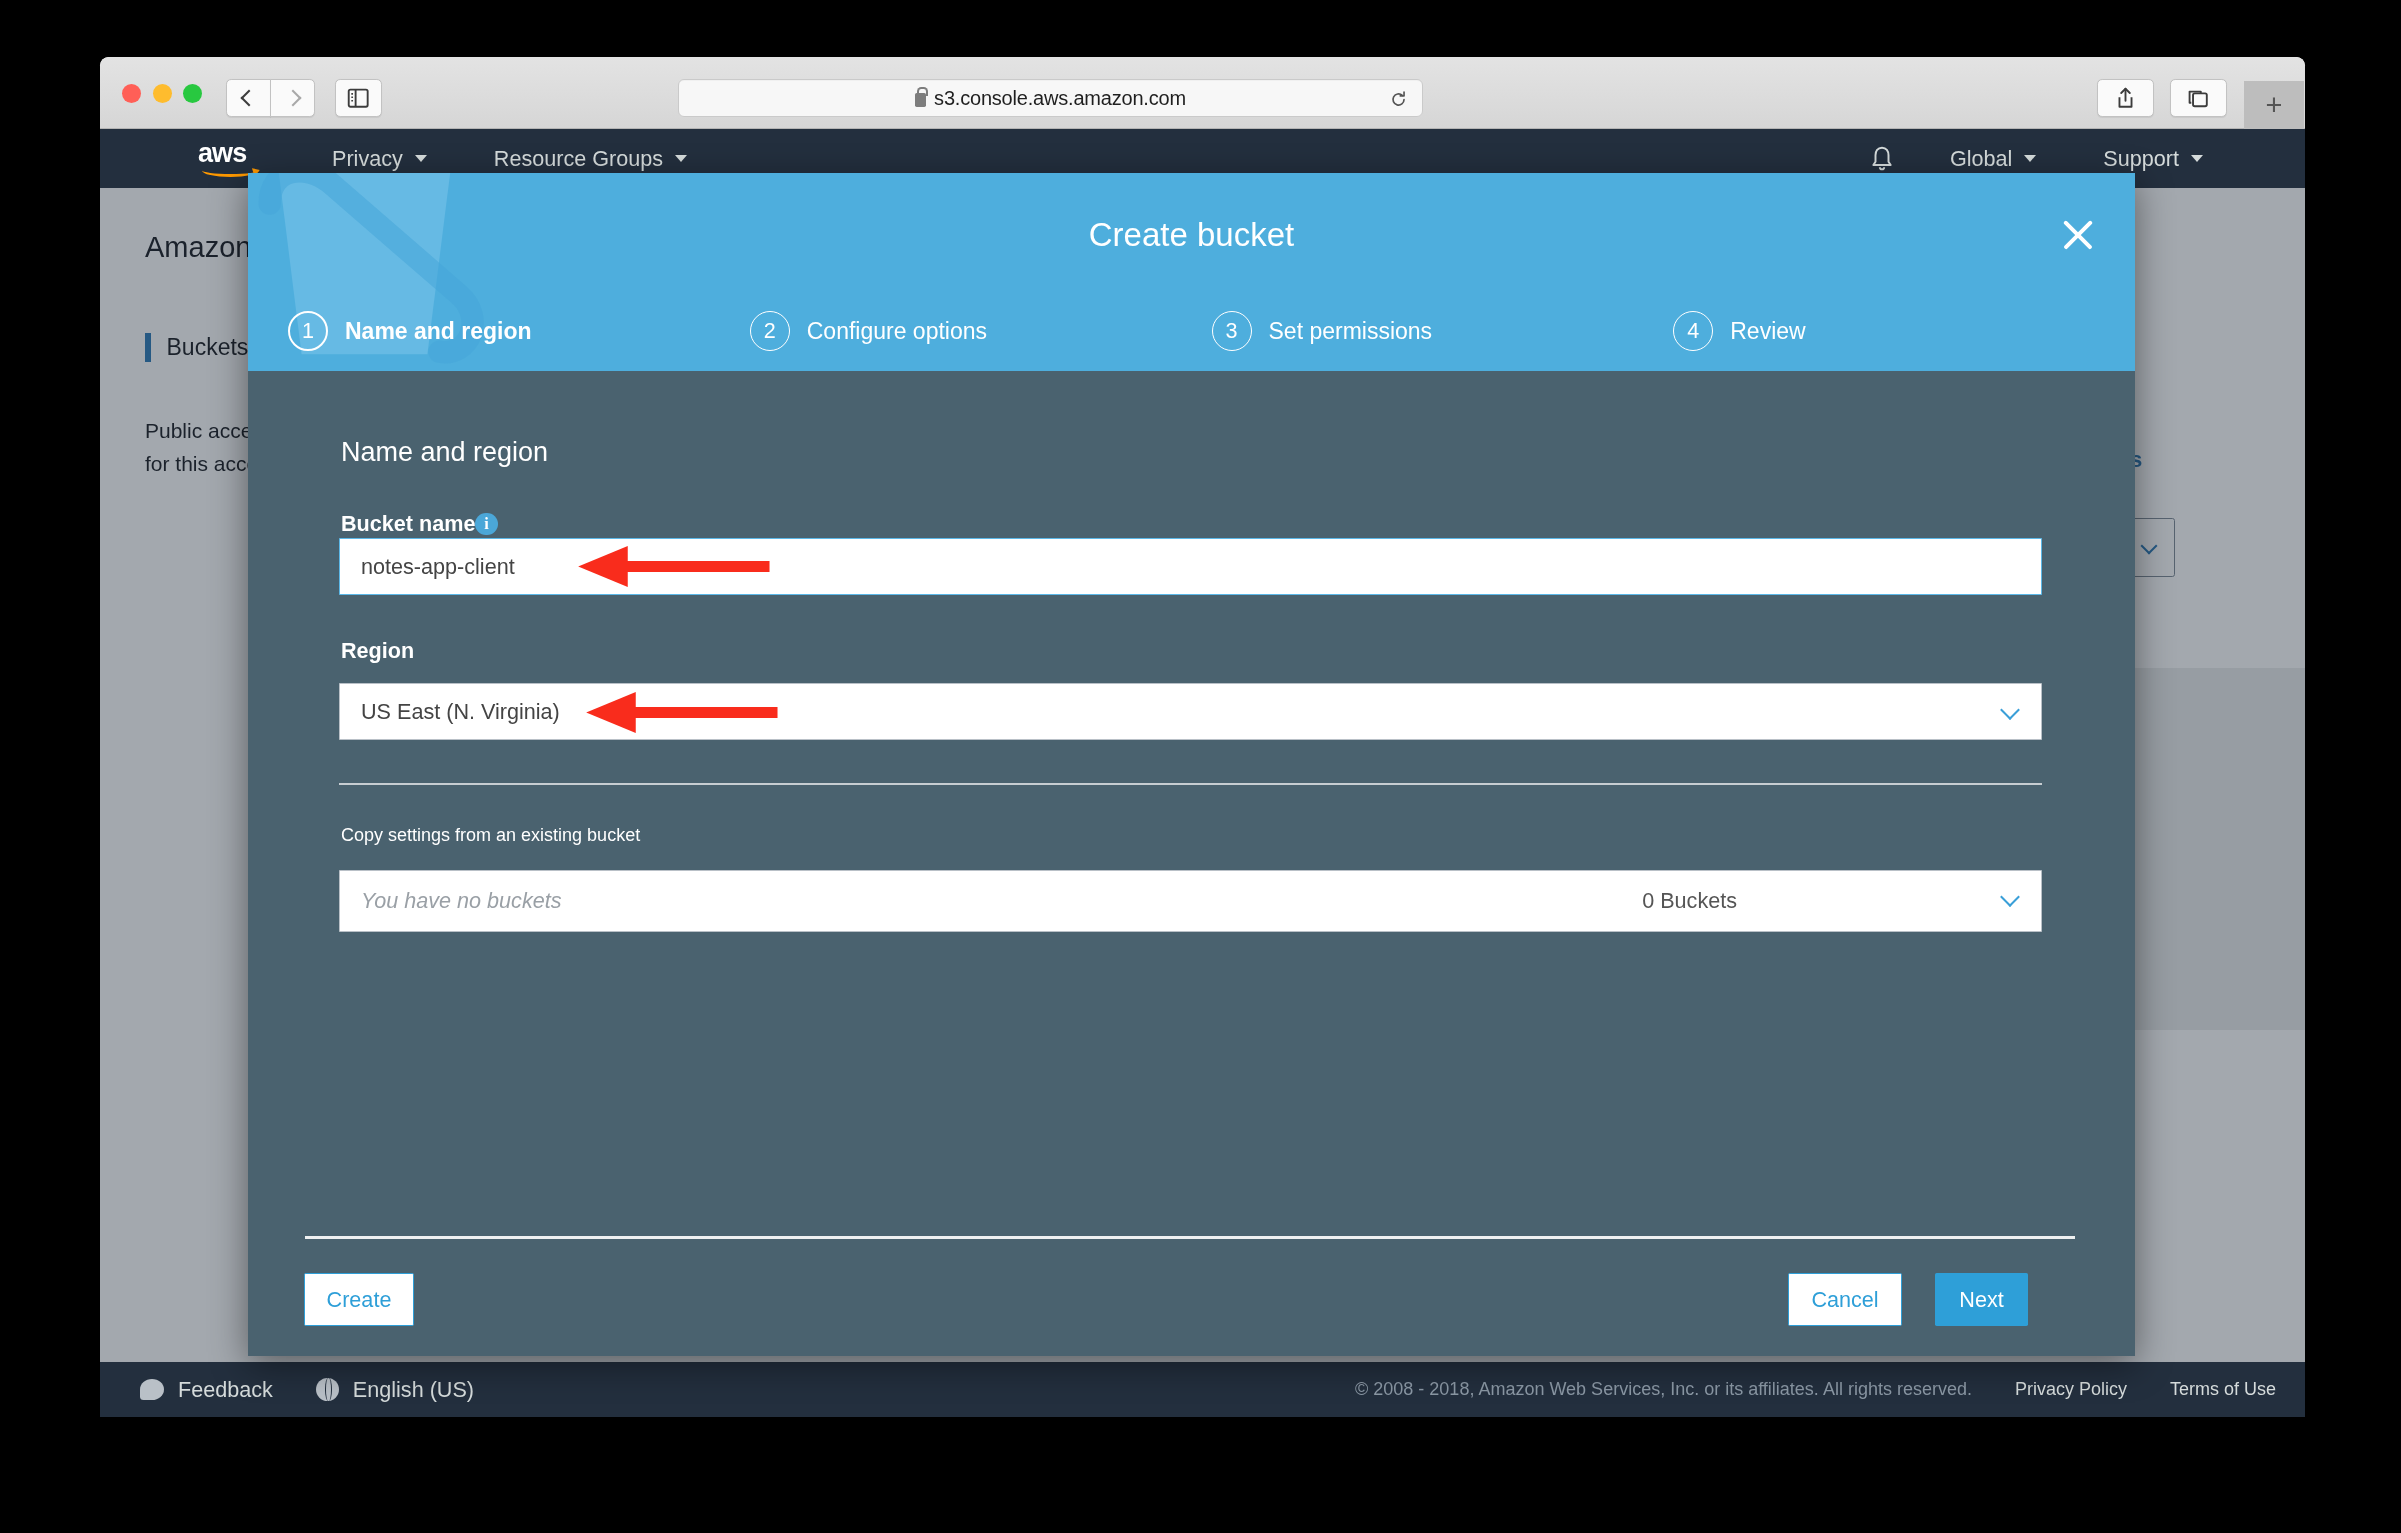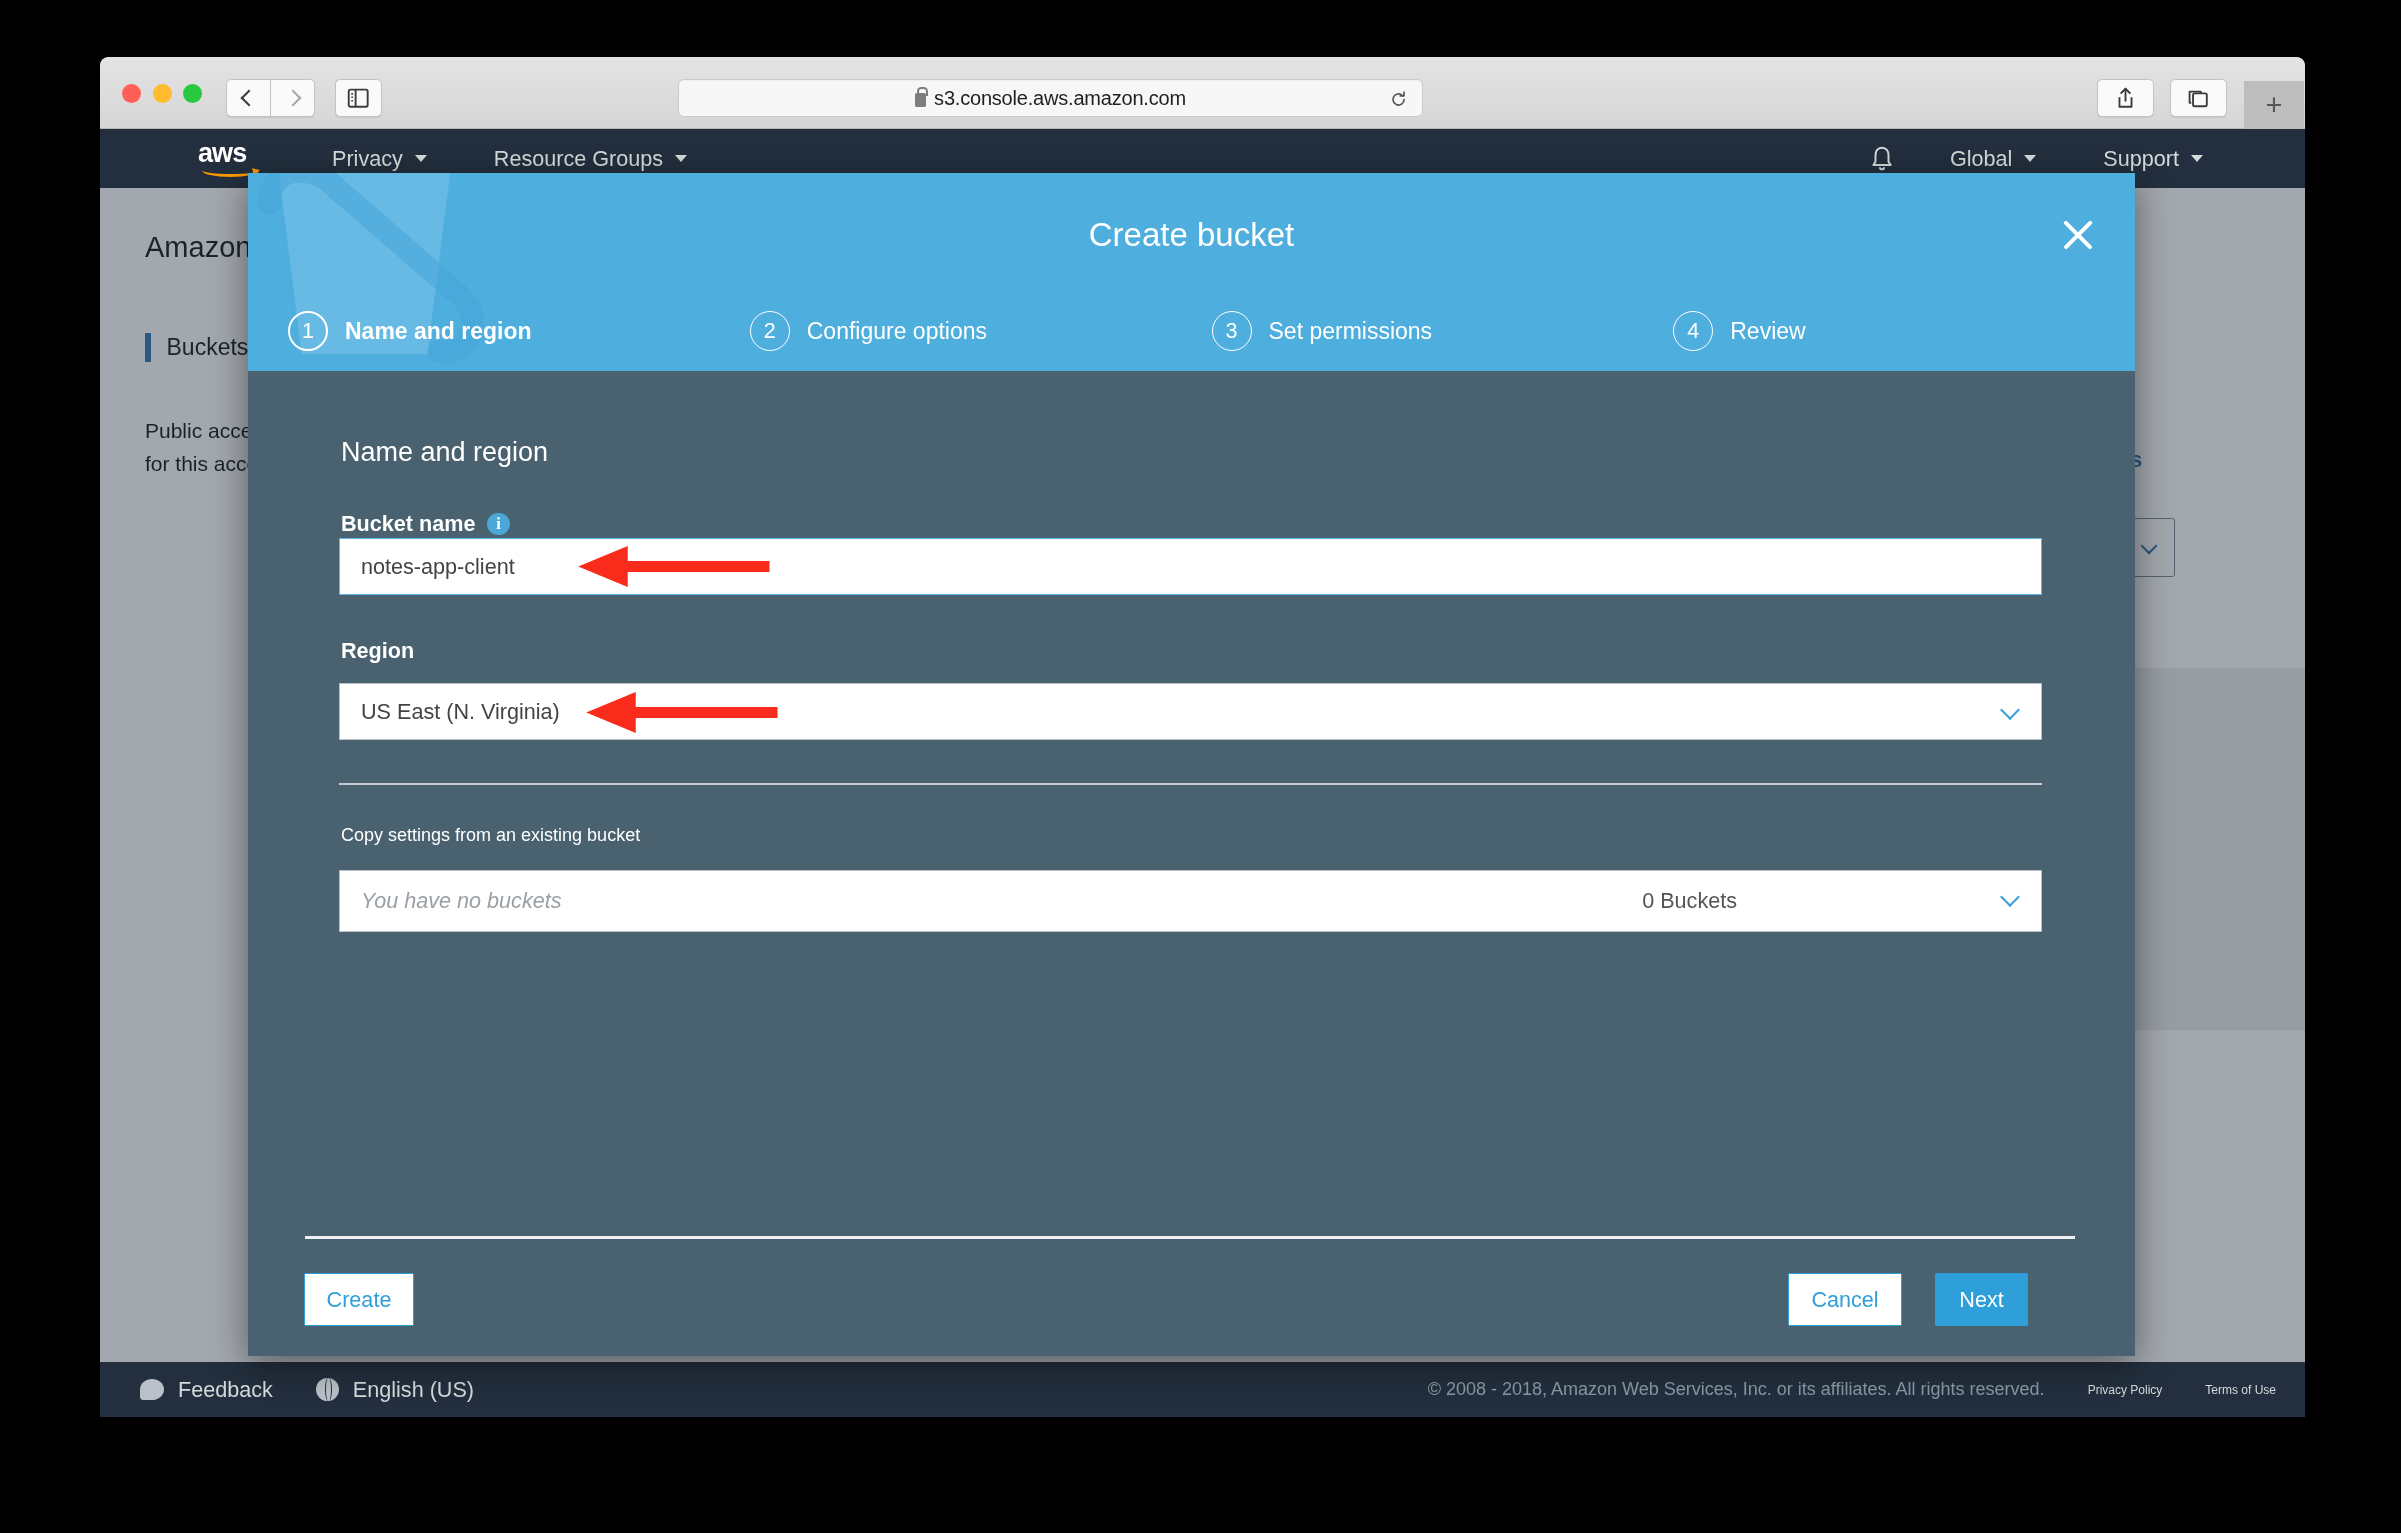--- a/index.html
+++ b/index.html
@@ -241,21 +241,21 @@
   .globe-icon::before {
     content: ""; position: absolute; left: 9.5px; top: 0;
     width: 4.3px; height: 23px; border-radius: 50%;
     border-left: 1.7px solid #232f3e; border-right: 1.7px solid #232f3e;
   }
   #footer-right {
     margin-left: auto; margin-right: 29px;
     display: flex; align-items: center; gap: 43px;
   }
   #copyright { color: #8b98a5; font-size: 18px; white-space: nowrap; }
-  .footer-link { color: #d5dbdb; font-size: 12px; white-space: nowrap; }
+  .footer-link { color: #d5dbdb; font-size: 18px; white-space: nowrap; }
 
   
   #create-bucket-modal {
     position: absolute;
     left: 148px; top: 116px;
     width: 1887px; height: 1183px;
     background: #4a626f;
     box-shadow: 0 8.6px 35px rgba(0,0,0,0.45);
     overflow: hidden;
   }
@@ -315,21 +315,21 @@
     height: 984px;
   }
   .section-head {
     margin-left: 93px;
     font-size: 27px; color: #fff; font-weight: 400;
   }
   .field-label {
     margin-left: 93px;
     margin-top: 43px;
     font-size: 21.6px; color: #fff; font-weight: 700;
-    display: flex; align-items: center; gap: 12px;
+    display: flex; align-items: center; 
   }
   #info-icon {
     width: 22.4px; height: 22.4px; border-radius: 50%;
     background: #4ba7d8; color: #fff;
     font-size: 16.4px; font-weight: 700;
     display: flex; align-items: center; justify-content: center;
     font-family: "Liberation Serif", serif;
   }
 
   .input-wrap {

